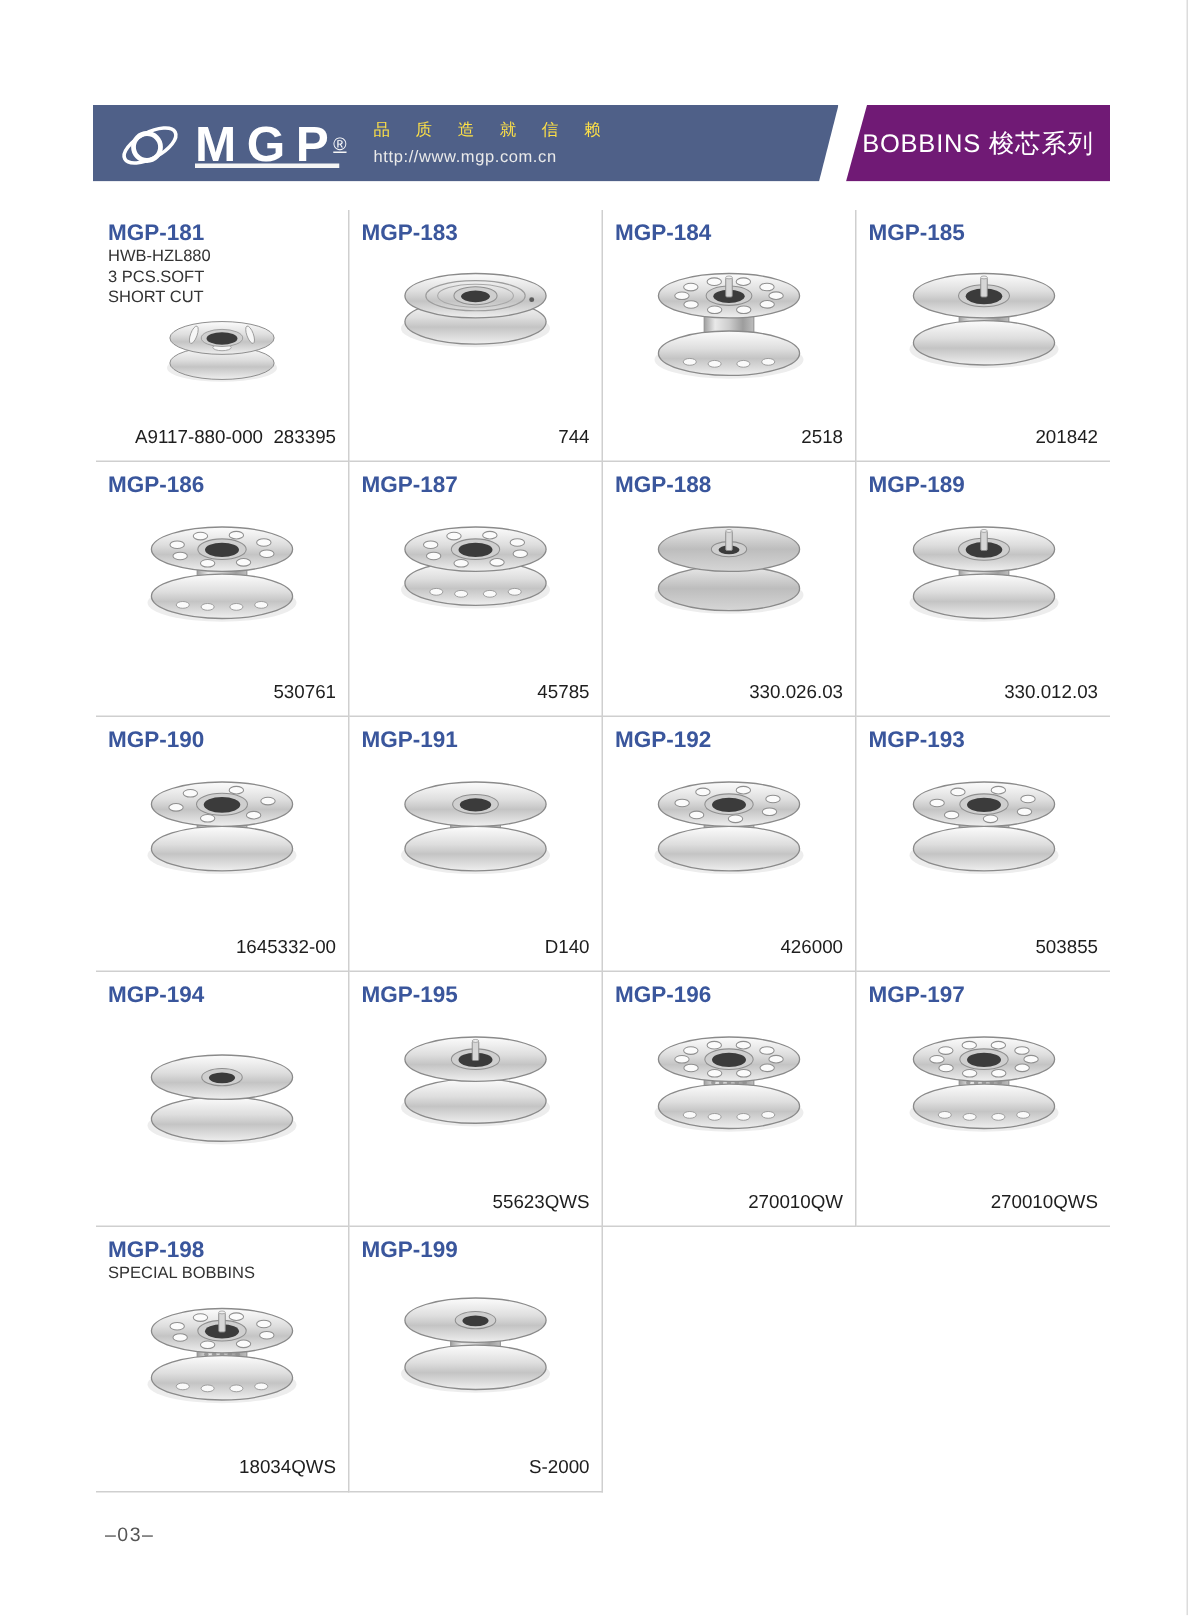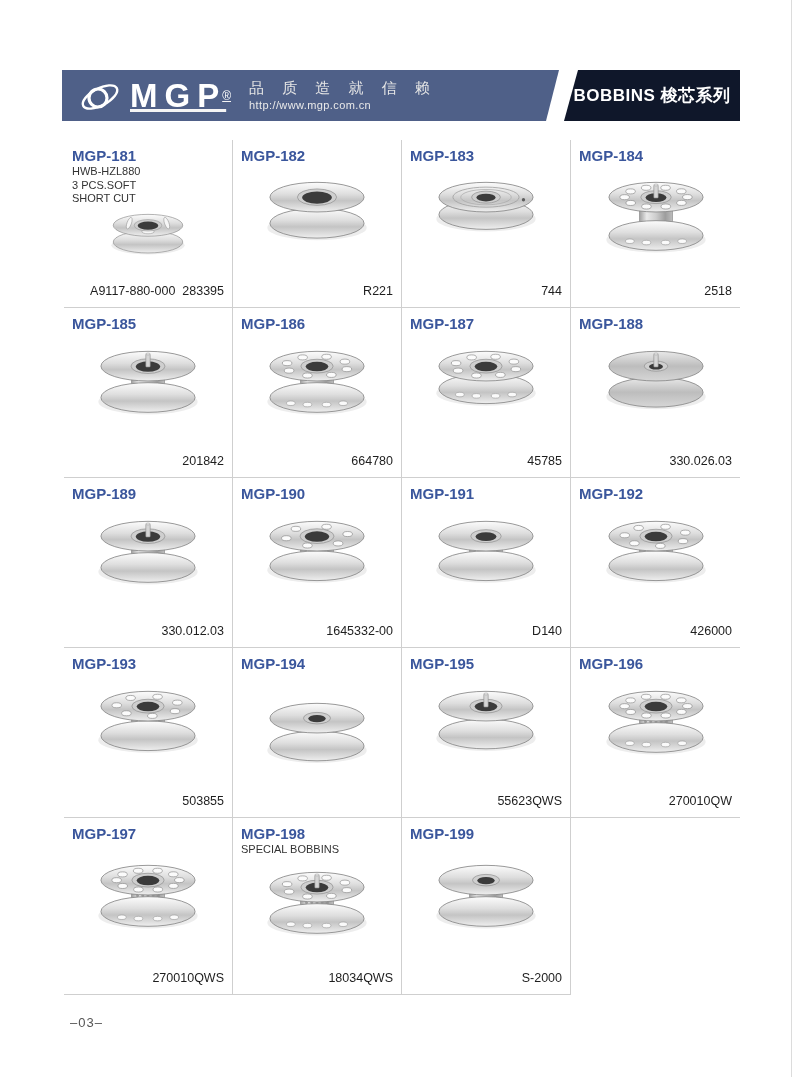--- a/index.html
+++ b/index.html
@@ -10,25 +10,25 @@
   
   .header{position:absolute;left:62px;top:70px;width:678px;height:51px;}
   .banner-left{position:absolute;left:0;top:0;width:497px;height:51px;background:#4f6088;
     clip-path:polygon(0 0,100% 0,calc(100% - 13px) 100%,0 100%);
     display:flex;align-items:center;padding-left:16px;box-sizing:border-box;color:#f5f5f5;}
   .logo-wrap{display:flex;align-items:center;text-decoration:underline;}
   .logo-icon{margin-right:8px;margin-top:3px;}
   .logo-text{font-size:33px;font-weight:bold;letter-spacing:7px;line-height:44px;color:#fff;}
   .logo-reg{font-size:12px;vertical-align:top;line-height:18px;margin-left:-4px;color:#fff;}
   .tagline-block{margin-left:18px;display:flex;flex-direction:column;justify-content:center;}
-  .tagline-cn{font-size:15px;letter-spacing:7px;color:#e5e5e5;line-height:19px;}
+  .tagline-cn{font-size:11px;letter-spacing:7px;color:#fde047;line-height:19px;}
   .website{font-size:11px;letter-spacing:.4px;color:#eaeaea;line-height:16px;}
-  .banner-right{position:absolute;right:0;top:0;width:176px;height:51px;background:#0f172a;
+  .banner-right{position:absolute;right:0;top:0;width:176px;height:51px;background:#701a75;
     clip-path:polygon(14px 0,100% 0,100% 100%,0 100%);
-    display:flex;align-items:center;justify-content:center;color:#fff;font-size:17px;font-weight:bold;letter-spacing:.5px;}
+    display:flex;align-items:center;justify-content:center;color:#fff;font-size:17px;font-weight:normal;letter-spacing:.5px;}
 
   
   .grid{position:absolute;left:64px;top:140px;width:676px;display:grid;
     grid-template-columns:repeat(4,169px);grid-template-rows:168px 170px 170px 170px 177px;}
   .cell{position:relative;box-sizing:border-box;border-bottom:1px solid #cfcfcf;border-right:1px solid #cfcfcf;
     padding:7px 8px 0 8px;display:flex;flex-direction:column;}
   .cell:nth-child(4n){border-right:none;}
   .model{color:#3a569c;font-weight:bold;font-size:15px;line-height:18px;}
   .notes{font-size:11px;color:#333;line-height:13.5px;white-space:pre-line;}
   .img-wrap{flex:1;min-height:0;display:flex;align-items:center;justify-content:center;}
@@ -109,35 +109,20 @@
             <ellipse cx="40.7911074392716" cy="26.717116128472128" rx="9.5" ry="3.4" fill="#f6f6f6" stroke="#8f8f8f" stroke-width="0.8" transform="rotate(-70 40.7911074392716 26.717116128472128)"></ellipse>
             <ellipse cx="99.12055409826874" cy="26.639601486936577" rx="9.5" ry="3.4" fill="#f6f6f6" stroke="#8f8f8f" stroke-width="0.8" transform="rotate(70 99.12055409826874 26.639601486936577)"></ellipse>
             <ellipse cx="70.02468612803273" cy="39.79999689273198" rx="9.5" ry="3.4" fill="#f6f6f6" stroke="#8f8f8f" stroke-width="0.8" transform="rotate(180 70.02468612803273 39.79999689273198)"></ellipse>
             <ellipse cx="70" cy="30" rx="21.5" ry="8.9" fill="#cfcfcf" stroke="#8f8f8f" stroke-width="0.8"></ellipse>
             <ellipse cx="70" cy="30.5" rx="16" ry="6.5" fill="#3b3b3b"></ellipse>
           </svg>
         </div>
     <div class="caption">A9117-880-000  283395</div>
   </div>
 
-  <div class="cell">
-    <div class="model">MGP-182</div>
-    <div class="notes"></div>
-    <div class="img-wrap">
-          <svg viewBox="0 0 140 122">
-            <ellipse cx="70" cy="65" rx="57" ry="14.45" fill="rgba(0,0,0,0.07)"></ellipse>
-            <rect x="51" y="30" width="38" height="30" fill="url(#gCore)" stroke="#909090" stroke-width="0.8"></rect>
-            <ellipse cx="70" cy="60" rx="54" ry="17" fill="url(#gFlange)" stroke="#8a8a8a" stroke-width="1"></ellipse>
-            <ellipse cx="70" cy="30" rx="54" ry="17" fill="url(#gFlange)" stroke="#8a8a8a" stroke-width="1"></ellipse>
-            <ellipse cx="70" cy="30" rx="22.5" ry="9.4" fill="#cfcfcf" stroke="#8f8f8f" stroke-width="0.8"></ellipse>
-            <ellipse cx="70" cy="30.5" rx="17" ry="7" fill="#3b3b3b"></ellipse>
-          </svg>
-        </div>
-    <div class="caption">R221</div>
-  </div>
 
   <div class="cell">
     <div class="model">MGP-183</div>
     <div class="notes"></div>
     <div class="img-wrap">
           <svg viewBox="0 0 140 122">
             <ellipse cx="70" cy="55" rx="57" ry="14.45" fill="rgba(0,0,0,0.07)"></ellipse>
             <rect x="51" y="30" width="38" height="20" fill="url(#gCore)" stroke="#909090" stroke-width="0.8"></rect>
             <ellipse cx="70" cy="50" rx="54" ry="17" fill="url(#gFlange)" stroke="#8a8a8a" stroke-width="1"></ellipse>
             <ellipse cx="70" cy="30" rx="54" ry="17" fill="url(#gFlange)" stroke="#8a8a8a" stroke-width="1"></ellipse>
@@ -219,21 +204,21 @@
             <ellipse cx="104.28400851588569" cy="33.44716259181091" rx="5.5" ry="2.9" fill="#fbfbfb" stroke="#8f8f8f" stroke-width="0.8"></ellipse>
             <ellipse cx="86.47692981024761" cy="40.046949279483016" rx="5.5" ry="2.9" fill="#fbfbfb" stroke="#8f8f8f" stroke-width="0.8"></ellipse>
             <ellipse cx="59.017889088036036" cy="40.761369339708565" rx="5.5" ry="2.9" fill="#fbfbfb" stroke="#8f8f8f" stroke-width="0.8"></ellipse>
             <ellipse cx="37.99201999456739" cy="35.171925190438834" rx="5.5" ry="2.9" fill="#fbfbfb" stroke="#8f8f8f" stroke-width="0.8"></ellipse>
             <ellipse cx="35.71599148411432" cy="26.552837408189088" rx="5.5" ry="2.9" fill="#fbfbfb" stroke="#8f8f8f" stroke-width="0.8"></ellipse>
             <ellipse cx="53.523070189752374" cy="19.95305072051699" rx="5.5" ry="2.9" fill="#fbfbfb" stroke="#8f8f8f" stroke-width="0.8"></ellipse>
             <ellipse cx="70" cy="30" rx="18.5" ry="7.9" fill="#cfcfcf" stroke="#8f8f8f" stroke-width="0.8"></ellipse>
             <ellipse cx="70" cy="30.5" rx="13" ry="5.5" fill="#3b3b3b"></ellipse>
           </svg>
         </div>
-    <div class="caption">664780</div>
+    <div class="caption">530761</div>
   </div>
 
   <div class="cell">
     <div class="model">MGP-187</div>
     <div class="notes"></div>
     <div class="img-wrap">
           <svg viewBox="0 0 140 122">
             <ellipse cx="70" cy="61" rx="57" ry="14.45" fill="rgba(0,0,0,0.07)"></ellipse>
             <rect x="51" y="30" width="38" height="26" fill="url(#gCore)" stroke="#909090" stroke-width="0.8"></rect>
             <ellipse cx="70" cy="56" rx="54" ry="17" fill="url(#gFlange)" stroke="#8a8a8a" stroke-width="1"></ellipse>

